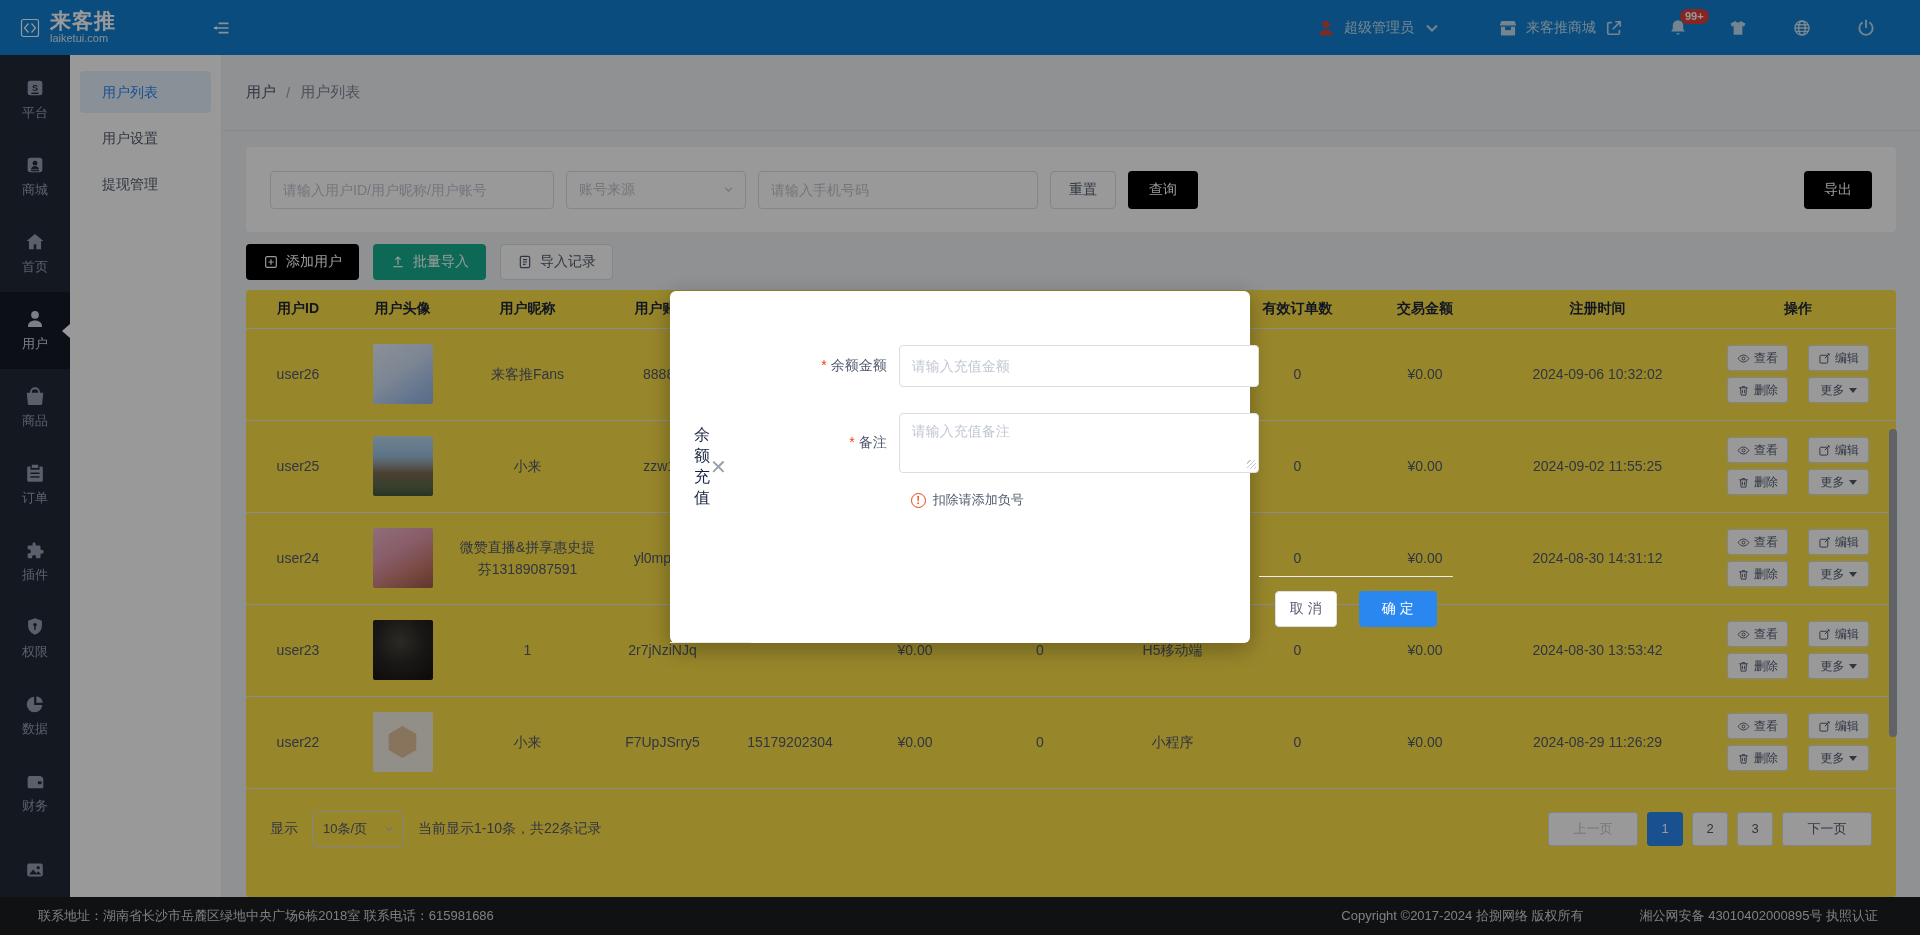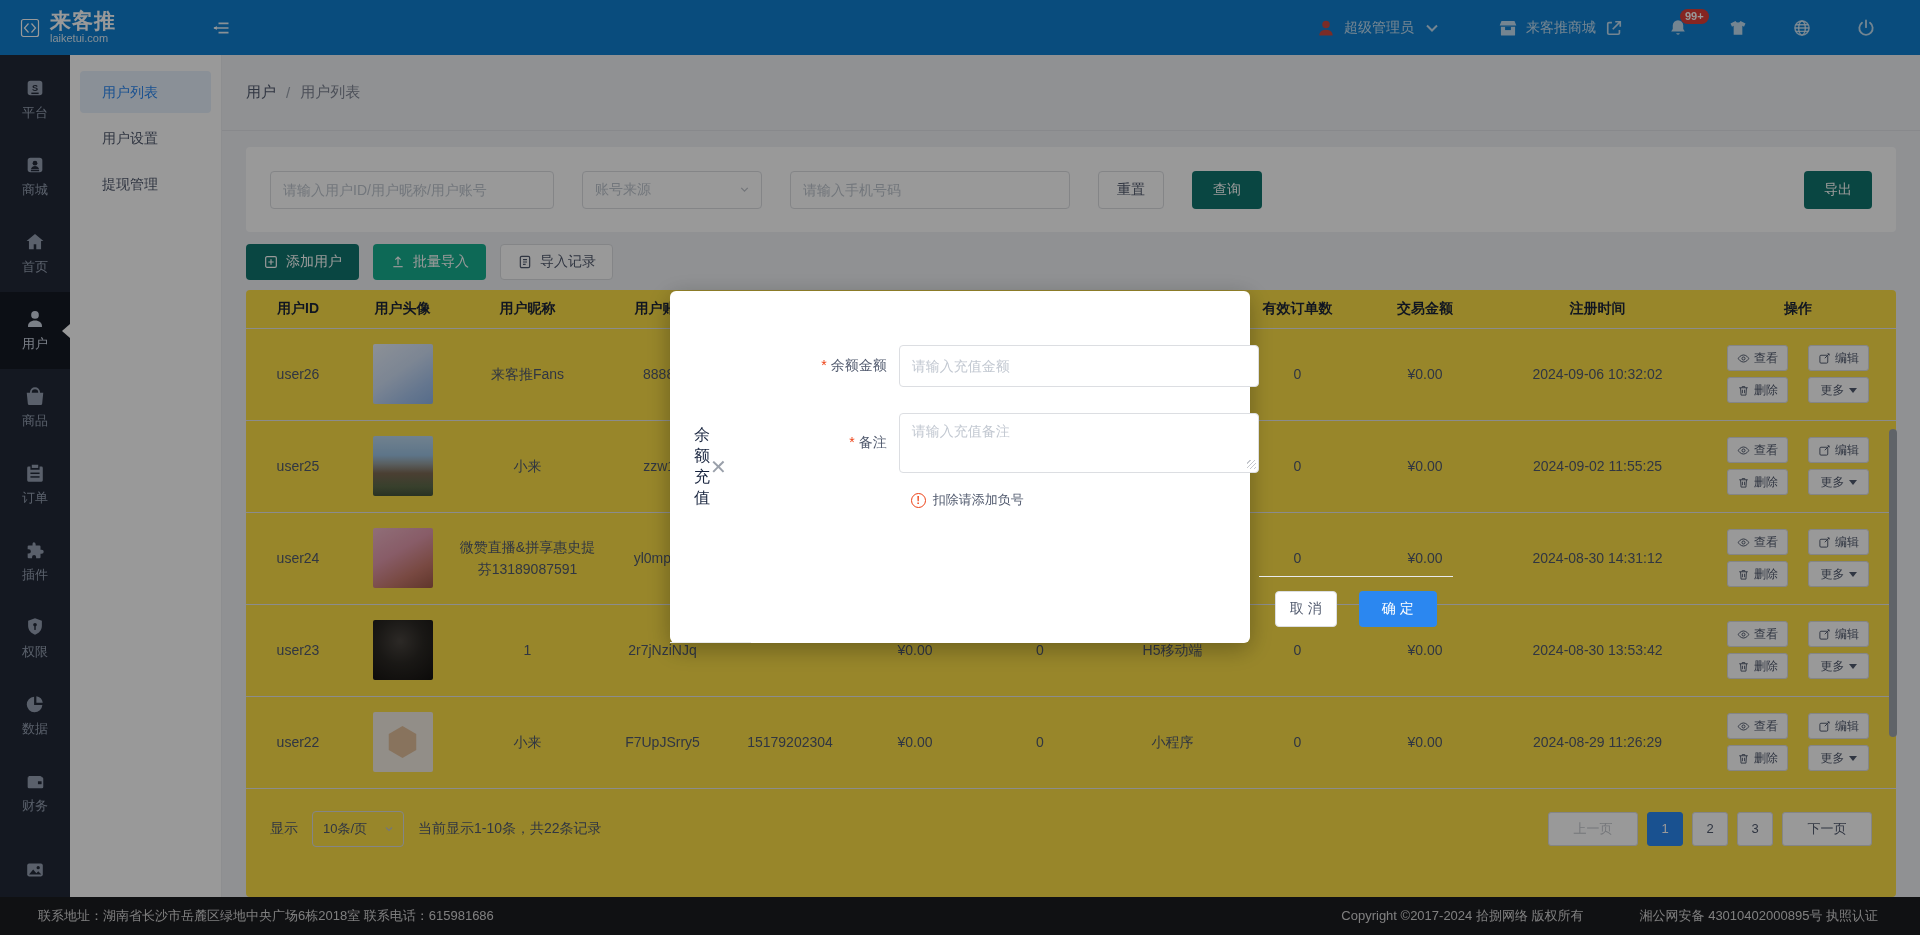--- a/index.html
+++ b/index.html
@@ -39,30 +39,30 @@
 .submenu{width:152px;flex:0 0 152px;background:#fff;padding-top:12px;border-right:1px solid #ebedf0}
 .sub-item{margin:4px 10px;height:42px;line-height:42px;padding-left:22px;font-size:14px;color:#515a6e;border-radius:4px;cursor:pointer}
 .sub-item.active{background:#e7f1fc;color:#2b87f0}
 
 
 .main{flex:1;display:flex;flex-direction:column;background:#f0f2f5;min-width:0}
 .crumbs{flex:0 0 76px;display:flex;align-items:center;padding:0 24px;border-bottom:1px solid #e3e5e9;font-size:15px;color:#515a6e}
 .crumbs .sep{margin:0 10px;color:#9aa1ad}
 .crumbs .cur{color:#808695}
 .content{padding:16px 24px 0;flex:1;display:flex;flex-direction:column;min-height:0}
-.filter-card{background:#fff;border-radius:4px;height:85px;padding:0 24px;display:flex;align-items:center;gap:28px}
+.filter-card{background:#fff;border-radius:4px;height:85px;padding:0 24px;display:flex;align-items:center;gap:12px}
 .inp{height:38px;border:1px solid #dcdee2;border-radius:4px;padding:0 12px;font-size:14px;color:#515a6e;background:#fff;outline:none}
 .inp::placeholder{color:#bfc6cf}
 .inp-keyword{width:284px}
 .inp-phone{width:280px}
 .fake-select{width:180px;height:38px;border:1px solid #dcdee2;border-radius:4px;display:flex;align-items:center;justify-content:space-between;padding:0 10px 0 12px;color:#bfc6cf;cursor:pointer;background:#fff}
 .fake-select .chev2 svg{width:13px;height:13px;color:#c0c4cc}
 .btn{height:38px;border-radius:4px;font-size:14px;display:inline-flex;align-items:center;justify-content:center;cursor:pointer;border:1px solid transparent;gap:7px}
 .btn-plain{background:#fff;border-color:#dcdee2;color:#515a6e}
-.btn-primary{background:#0f766e;color:#fff}
+.btn-primary{background:#000000;color:#fff}
 .btn-reset{width:66px}
 .btn-search{width:70px}
 .btn-export{width:68px;margin-left:auto}
 .action-row{margin-top:12px;display:flex;gap:14px}
 .action-row .btn{height:36px;padding:0 16px}
 .btn-teal{background:#16af8f;color:#fff}
 .action-row .icn svg{width:16px;height:16px}
 
 
 .table-card{background:#fde047;border-radius:4px;margin-top:10px;flex:1;display:flex;flex-direction:column;overflow:hidden}

